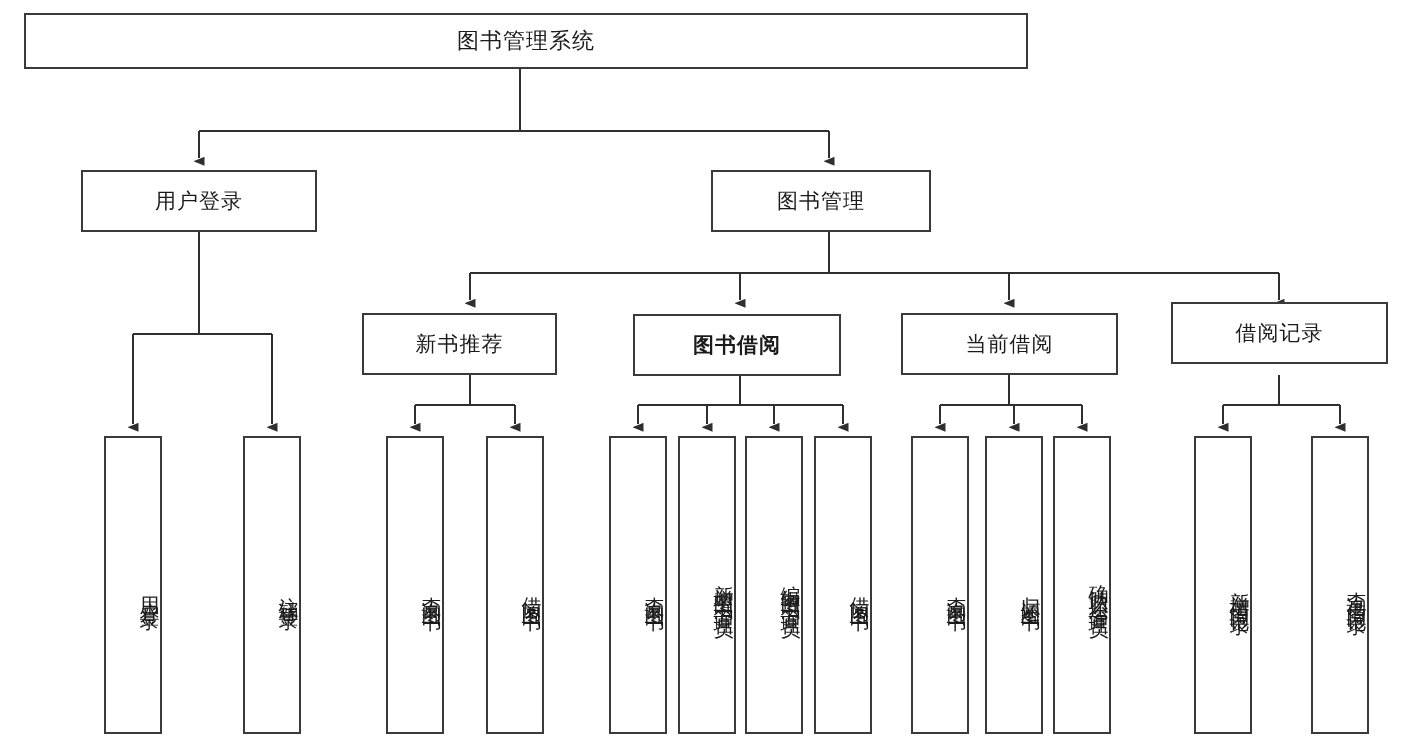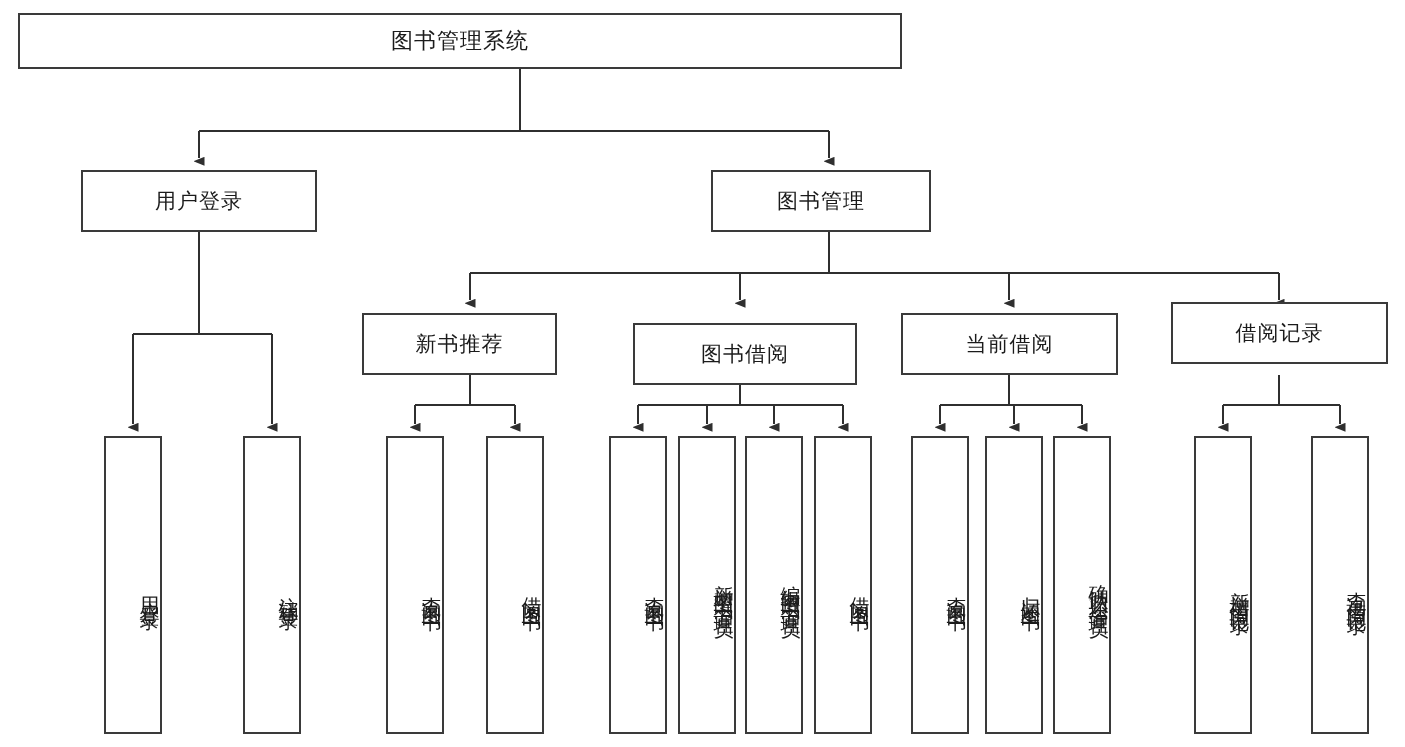--- a/index.html
+++ b/index.html
@@ -68,35 +68,35 @@
       <path d="M1014,405 L1014,424" marker-end="url(#arrow)"></path>
       <path d="M1082,405 L1082,424" marker-end="url(#arrow)"></path>
 
       <path d="M1279,375 L1279,405"></path>
       <path d="M1223,405 L1340,405"></path>
       <path d="M1223,405 L1223,424" marker-end="url(#arrow)"></path>
       <path d="M1340,405 L1340,424" marker-end="url(#arrow)"></path>
     </g>
   </svg>
 
-  <div class="node h root" style="left:18px;top:13px;width:884px;height:56px;">
+  <div class="node h root" style="left:24px;top:13px;width:1004px;height:56px;">
     <span class="lbl">图书管理系统</span>
   </div>
 
   <div class="node h" style="left:81px;top:170px;width:236px;height:62px;">
     <span class="lbl">用户登录</span>
   </div>
   <div class="node h" style="left:711px;top:170px;width:220px;height:62px;">
     <span class="lbl">图书管理</span>
   </div>
 
   <div class="node h" style="left:362px;top:313px;width:195px;height:62px;">
     <span class="lbl">新书推荐</span>
   </div>
-  <div class="node h" style="left:633px;top:323px;width:224px;height:62px;">
+  <div class="node h" style="left:633px;top:314px;width:208px;height:62px;font-weight:bold;">
     <span class="lbl">图书借阅</span>
   </div>
   <div class="node h" style="left:901px;top:313px;width:217px;height:62px;">
     <span class="lbl">当前借阅</span>
   </div>
   <div class="node h" style="left:1171px;top:302px;width:217px;height:62px;">
     <span class="lbl">借阅记录</span>
   </div>
 
   <div class="node v" style="left:104px;top:436px;width:58px;height:298px;">

